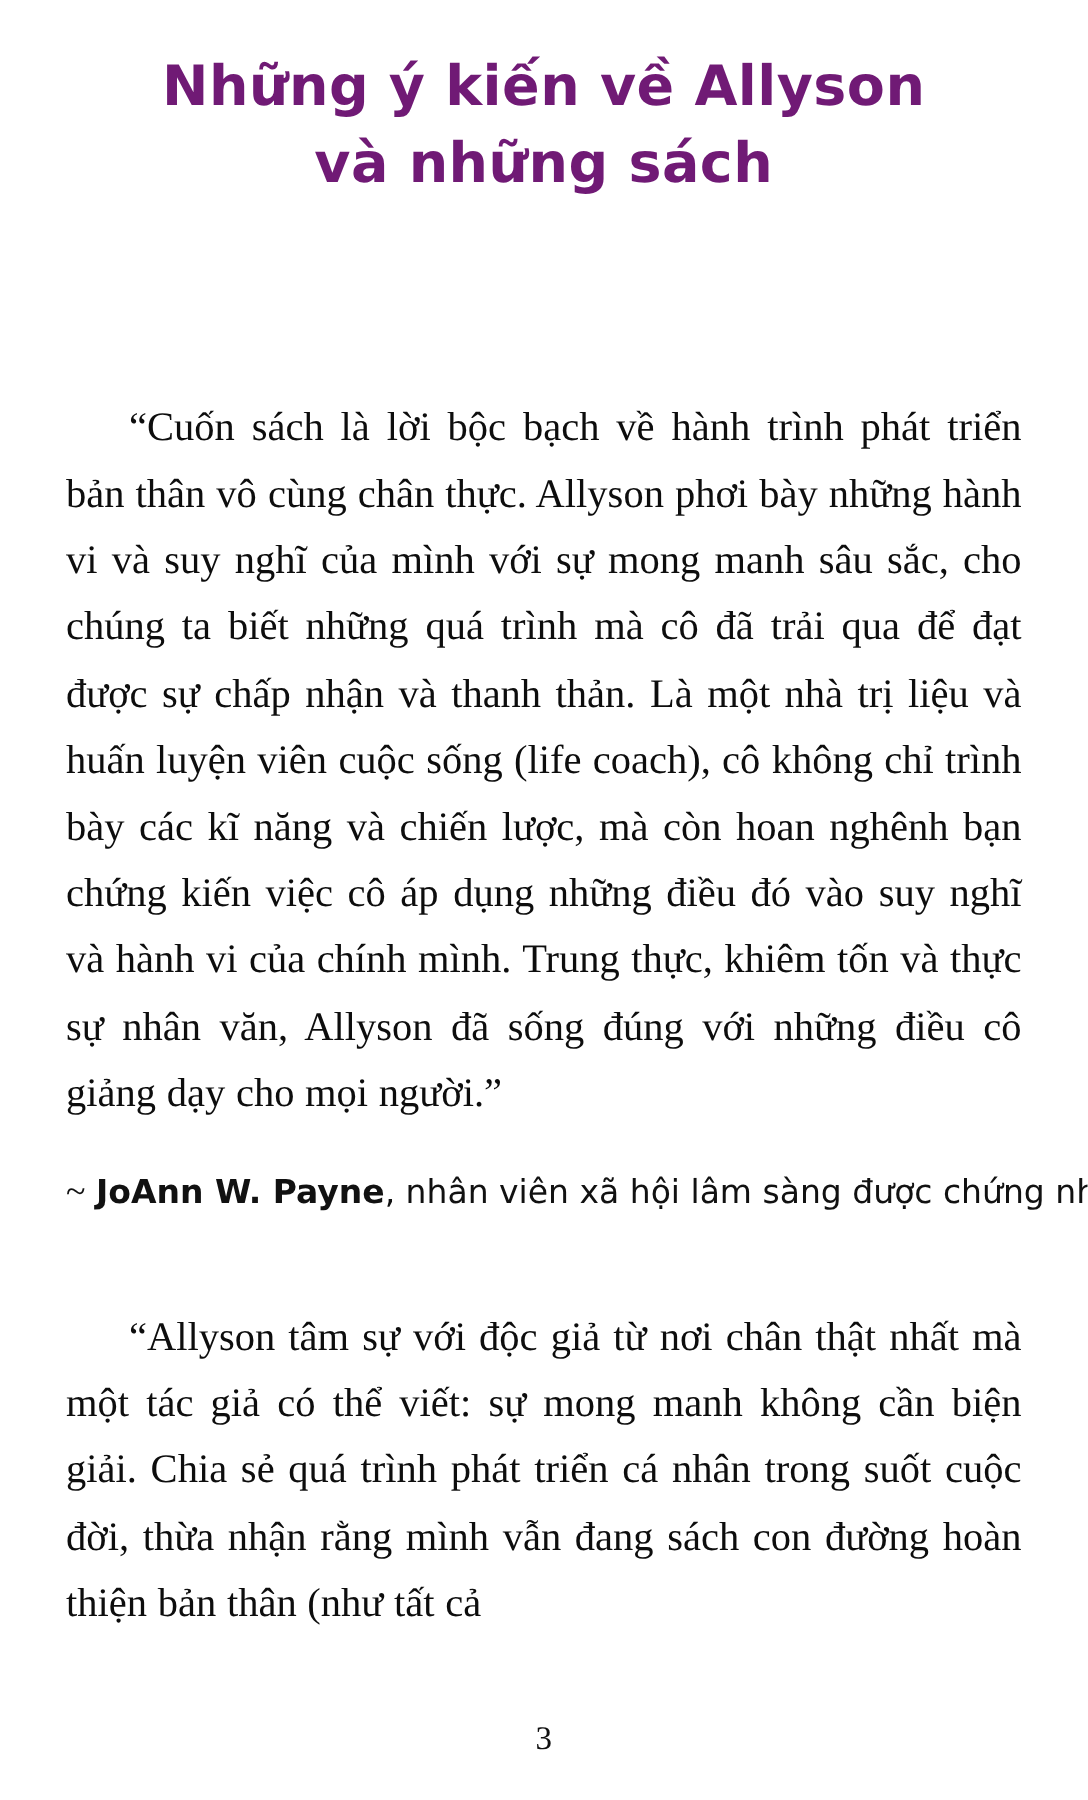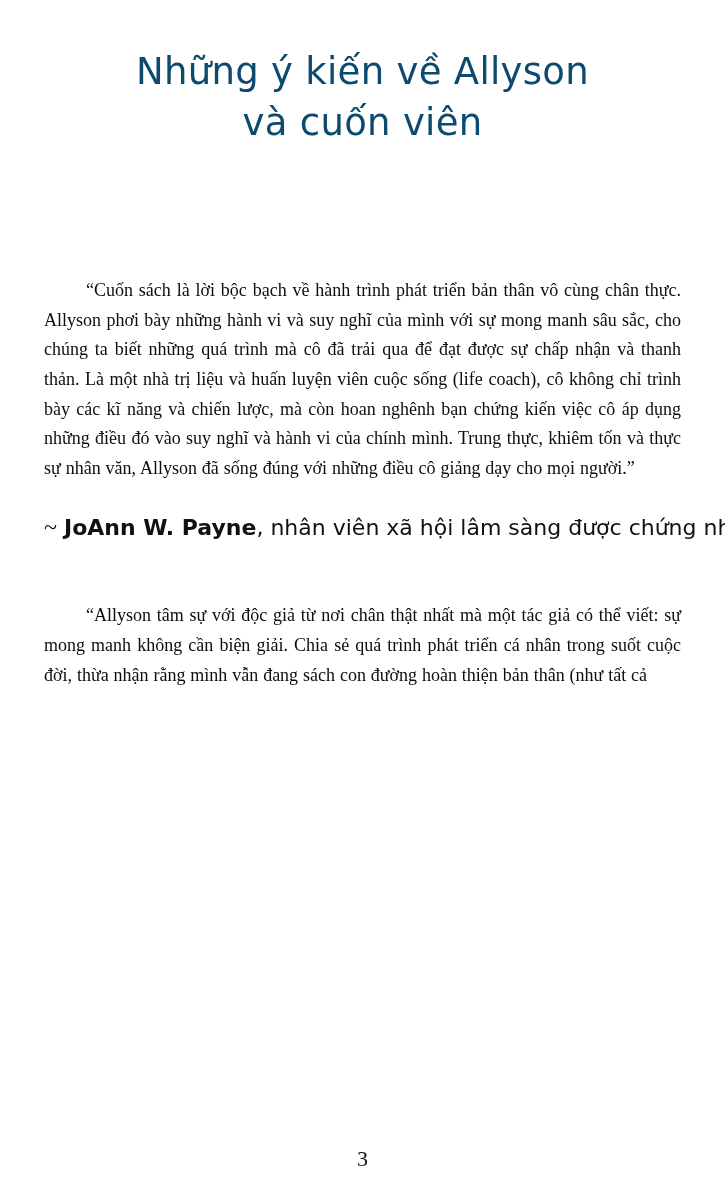--- a/index.html
+++ b/index.html
@@ -17,41 +17,41 @@
   }
   .page {
     width: 725px;
     height: 1200px;
     box-sizing: border-box;
     padding: 0 44px;
     position: relative;
   }
   .page-title {
     margin: 0;
-    padding-top: 46px;
+    padding-top: 32px;
     font-family: "DejaVu Sans", sans-serif;
-    font-weight: normal;
+    font-weight: bold;
     font-size: 37px;
     line-height: 1.38;
     text-align: center;
     letter-spacing: 0.3px;
-    color: #0c4a6e;
+    color: #701a75;
   }
   .title-line {
     display: block;
   }
   .content {
     margin-top: 128px;
   }
   .quote-block {
     margin-bottom: 0;
   }
   .quote-text {
     margin: 0;
-    font-size: 18px;
+    font-size: 27px;
     line-height: 1.645;
     text-align: justify;
     text-indent: 42px;
     color: #0d0d0d;
     word-spacing: 0.4px;
   }
   .attribution {
     margin: 26px 0 0 0;
     font-size: 22px;
     line-height: 1.5;
@@ -83,21 +83,21 @@
     color: #111111;
   }
 </style>
 </head>
 <body>
 
 <div class="page">
 
   <h1 class="page-title">
     <span class="title-line">Những ý kiến về Allyson</span>
-    <span class="title-line">và cuốn viên</span>
+    <span class="title-line">và những sách</span>
   </h1>
 
   <div class="content">
 
     <div class="quote-block">
       <p class="quote-text">“Cuốn sách là lời bộc bạch về hành trình phát triển bản thân vô cùng chân thực. Allyson phơi bày những hành vi và suy nghĩ của mình với sự mong manh sâu sắc, cho chúng ta biết những quá trình mà cô đã trải qua để đạt được sự chấp nhận và thanh thản. Là một nhà trị liệu và huấn luyện viên cuộc sống (life coach), cô không chỉ trình bày các kĩ năng và chiến lược, mà còn hoan nghênh bạn chứng kiến việc cô áp dụng những điều đó vào suy nghĩ và hành vi của chính mình. Trung thực, khiêm tốn và thực sự nhân văn, Allyson đã sống đúng với những điều cô giảng dạy cho mọi người.”</p>
       <p class="attribution">
         <span class="tilde">~</span>
         <span class="who">JoAnn W. Payne</span><span class="role">, nhân viên xã hội lâm sàng được chứng nhận</span>
       </p>

